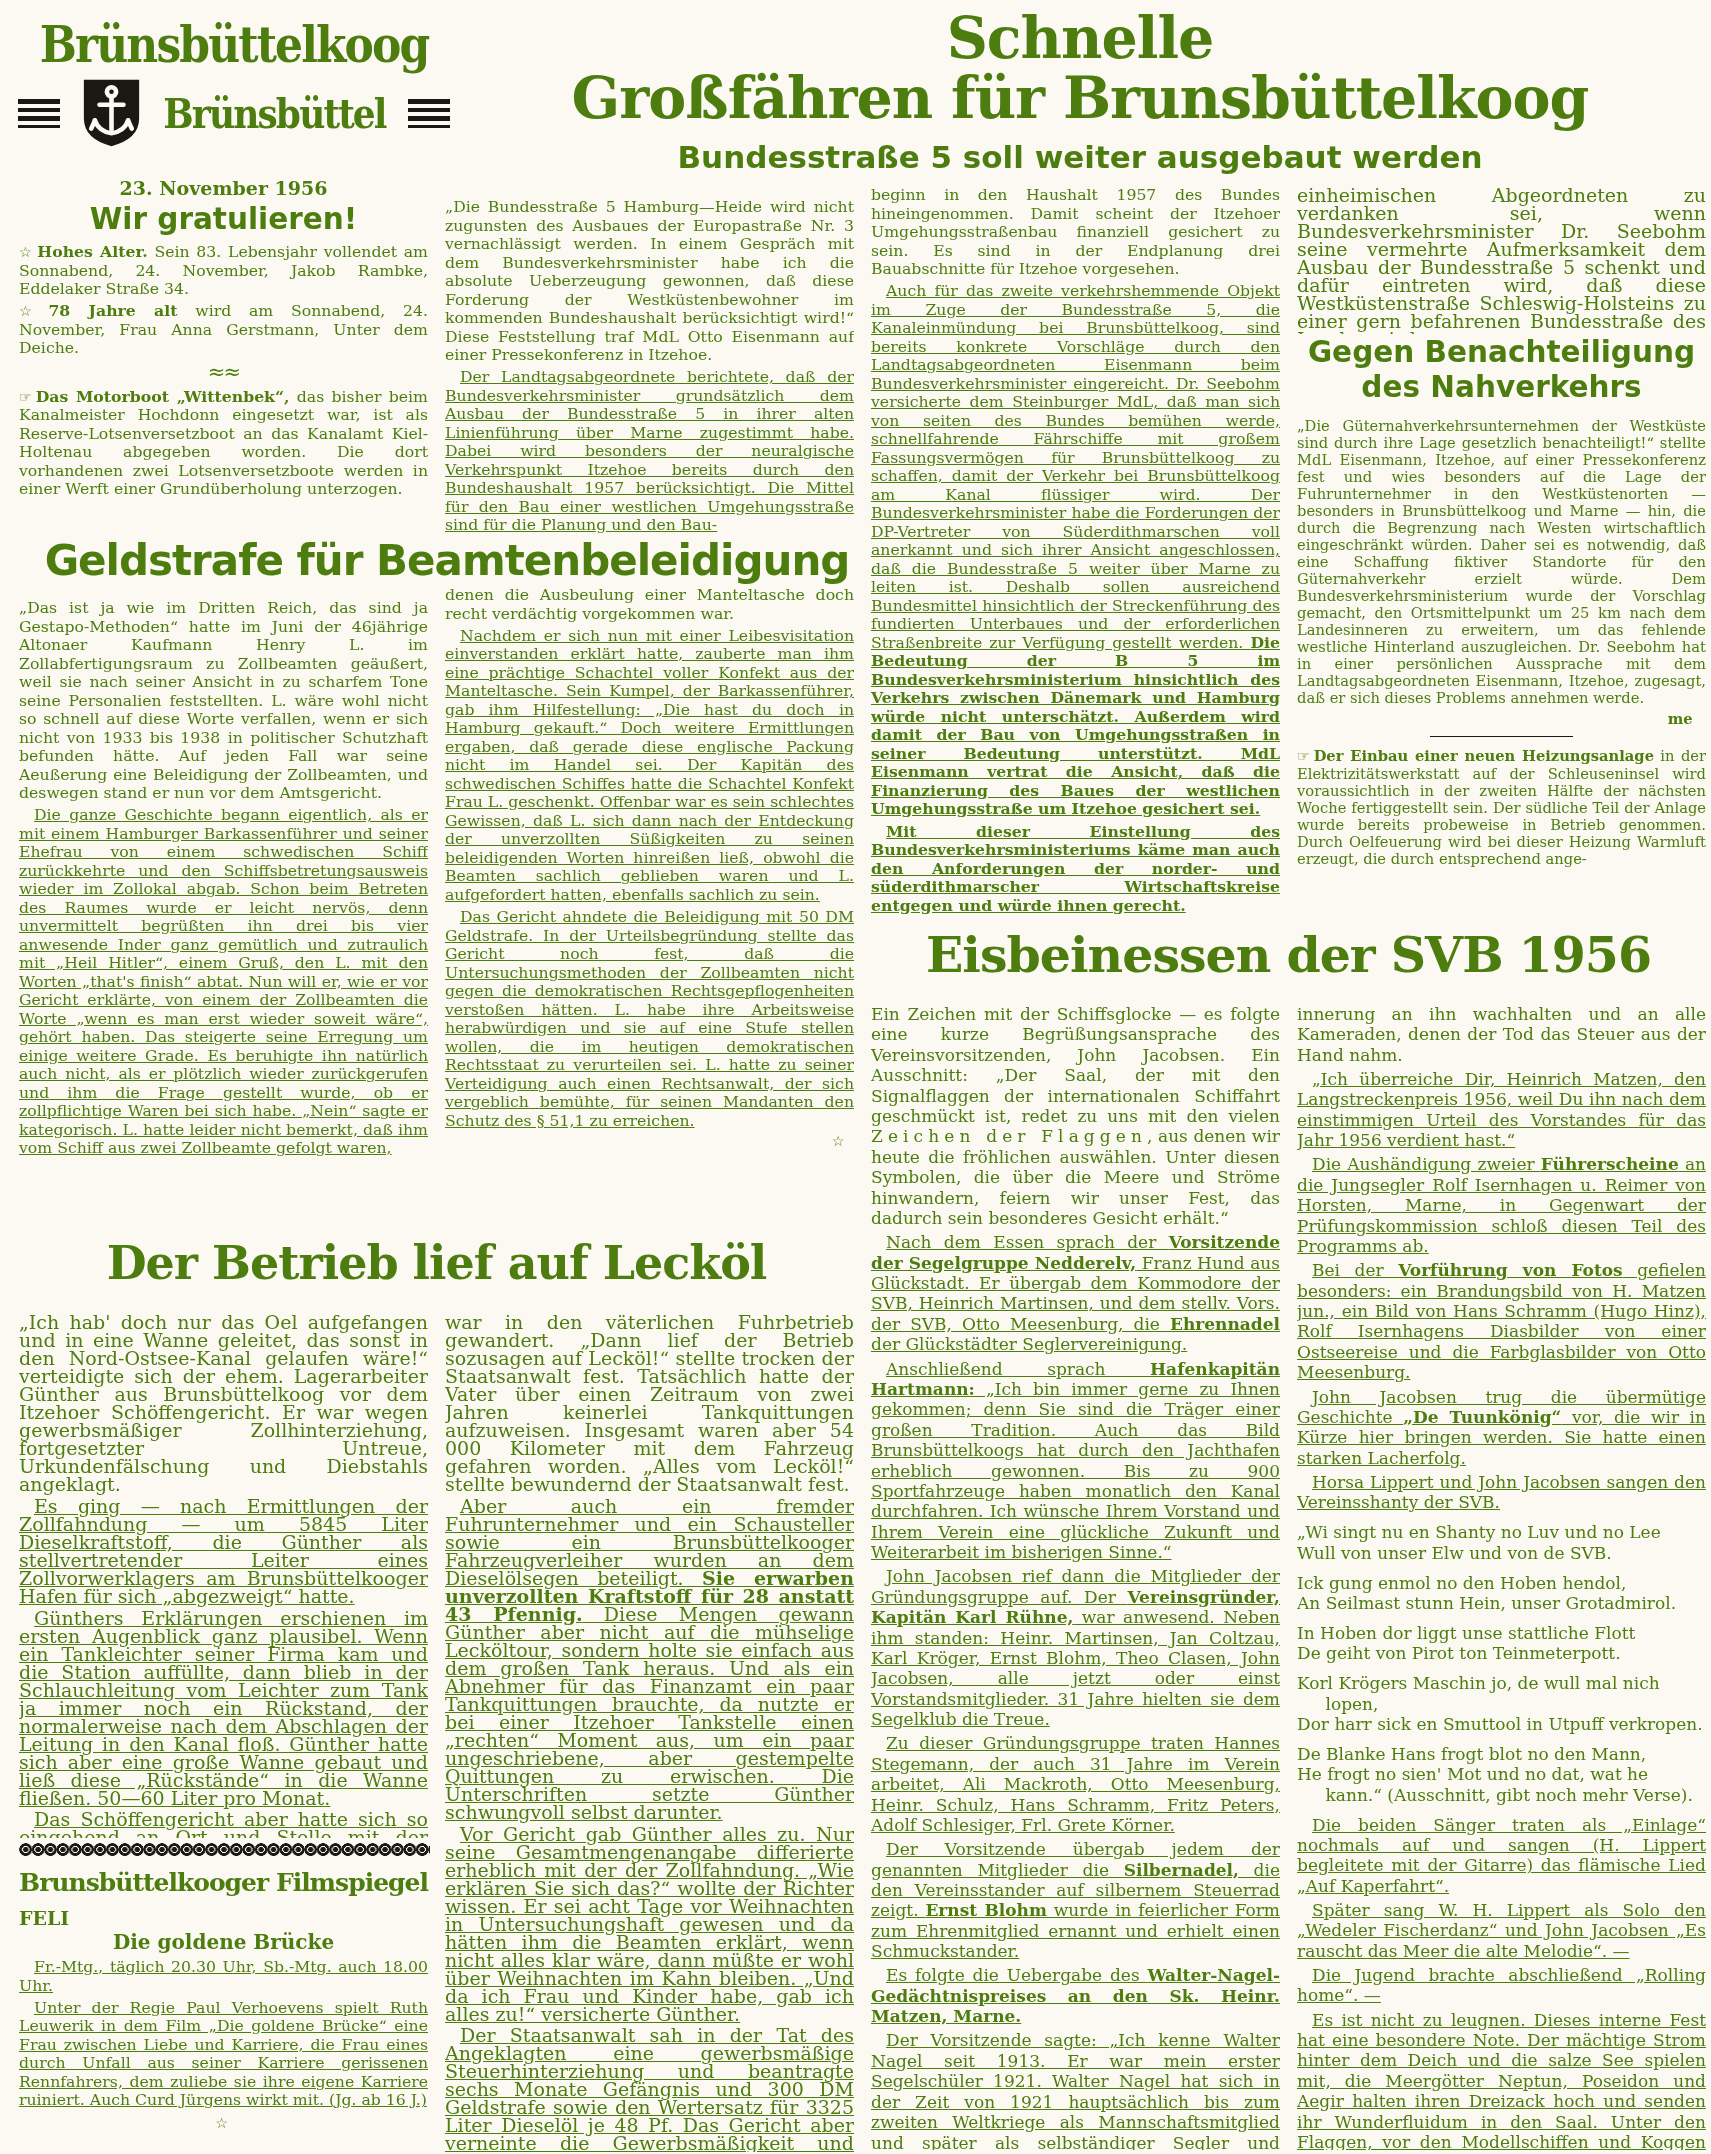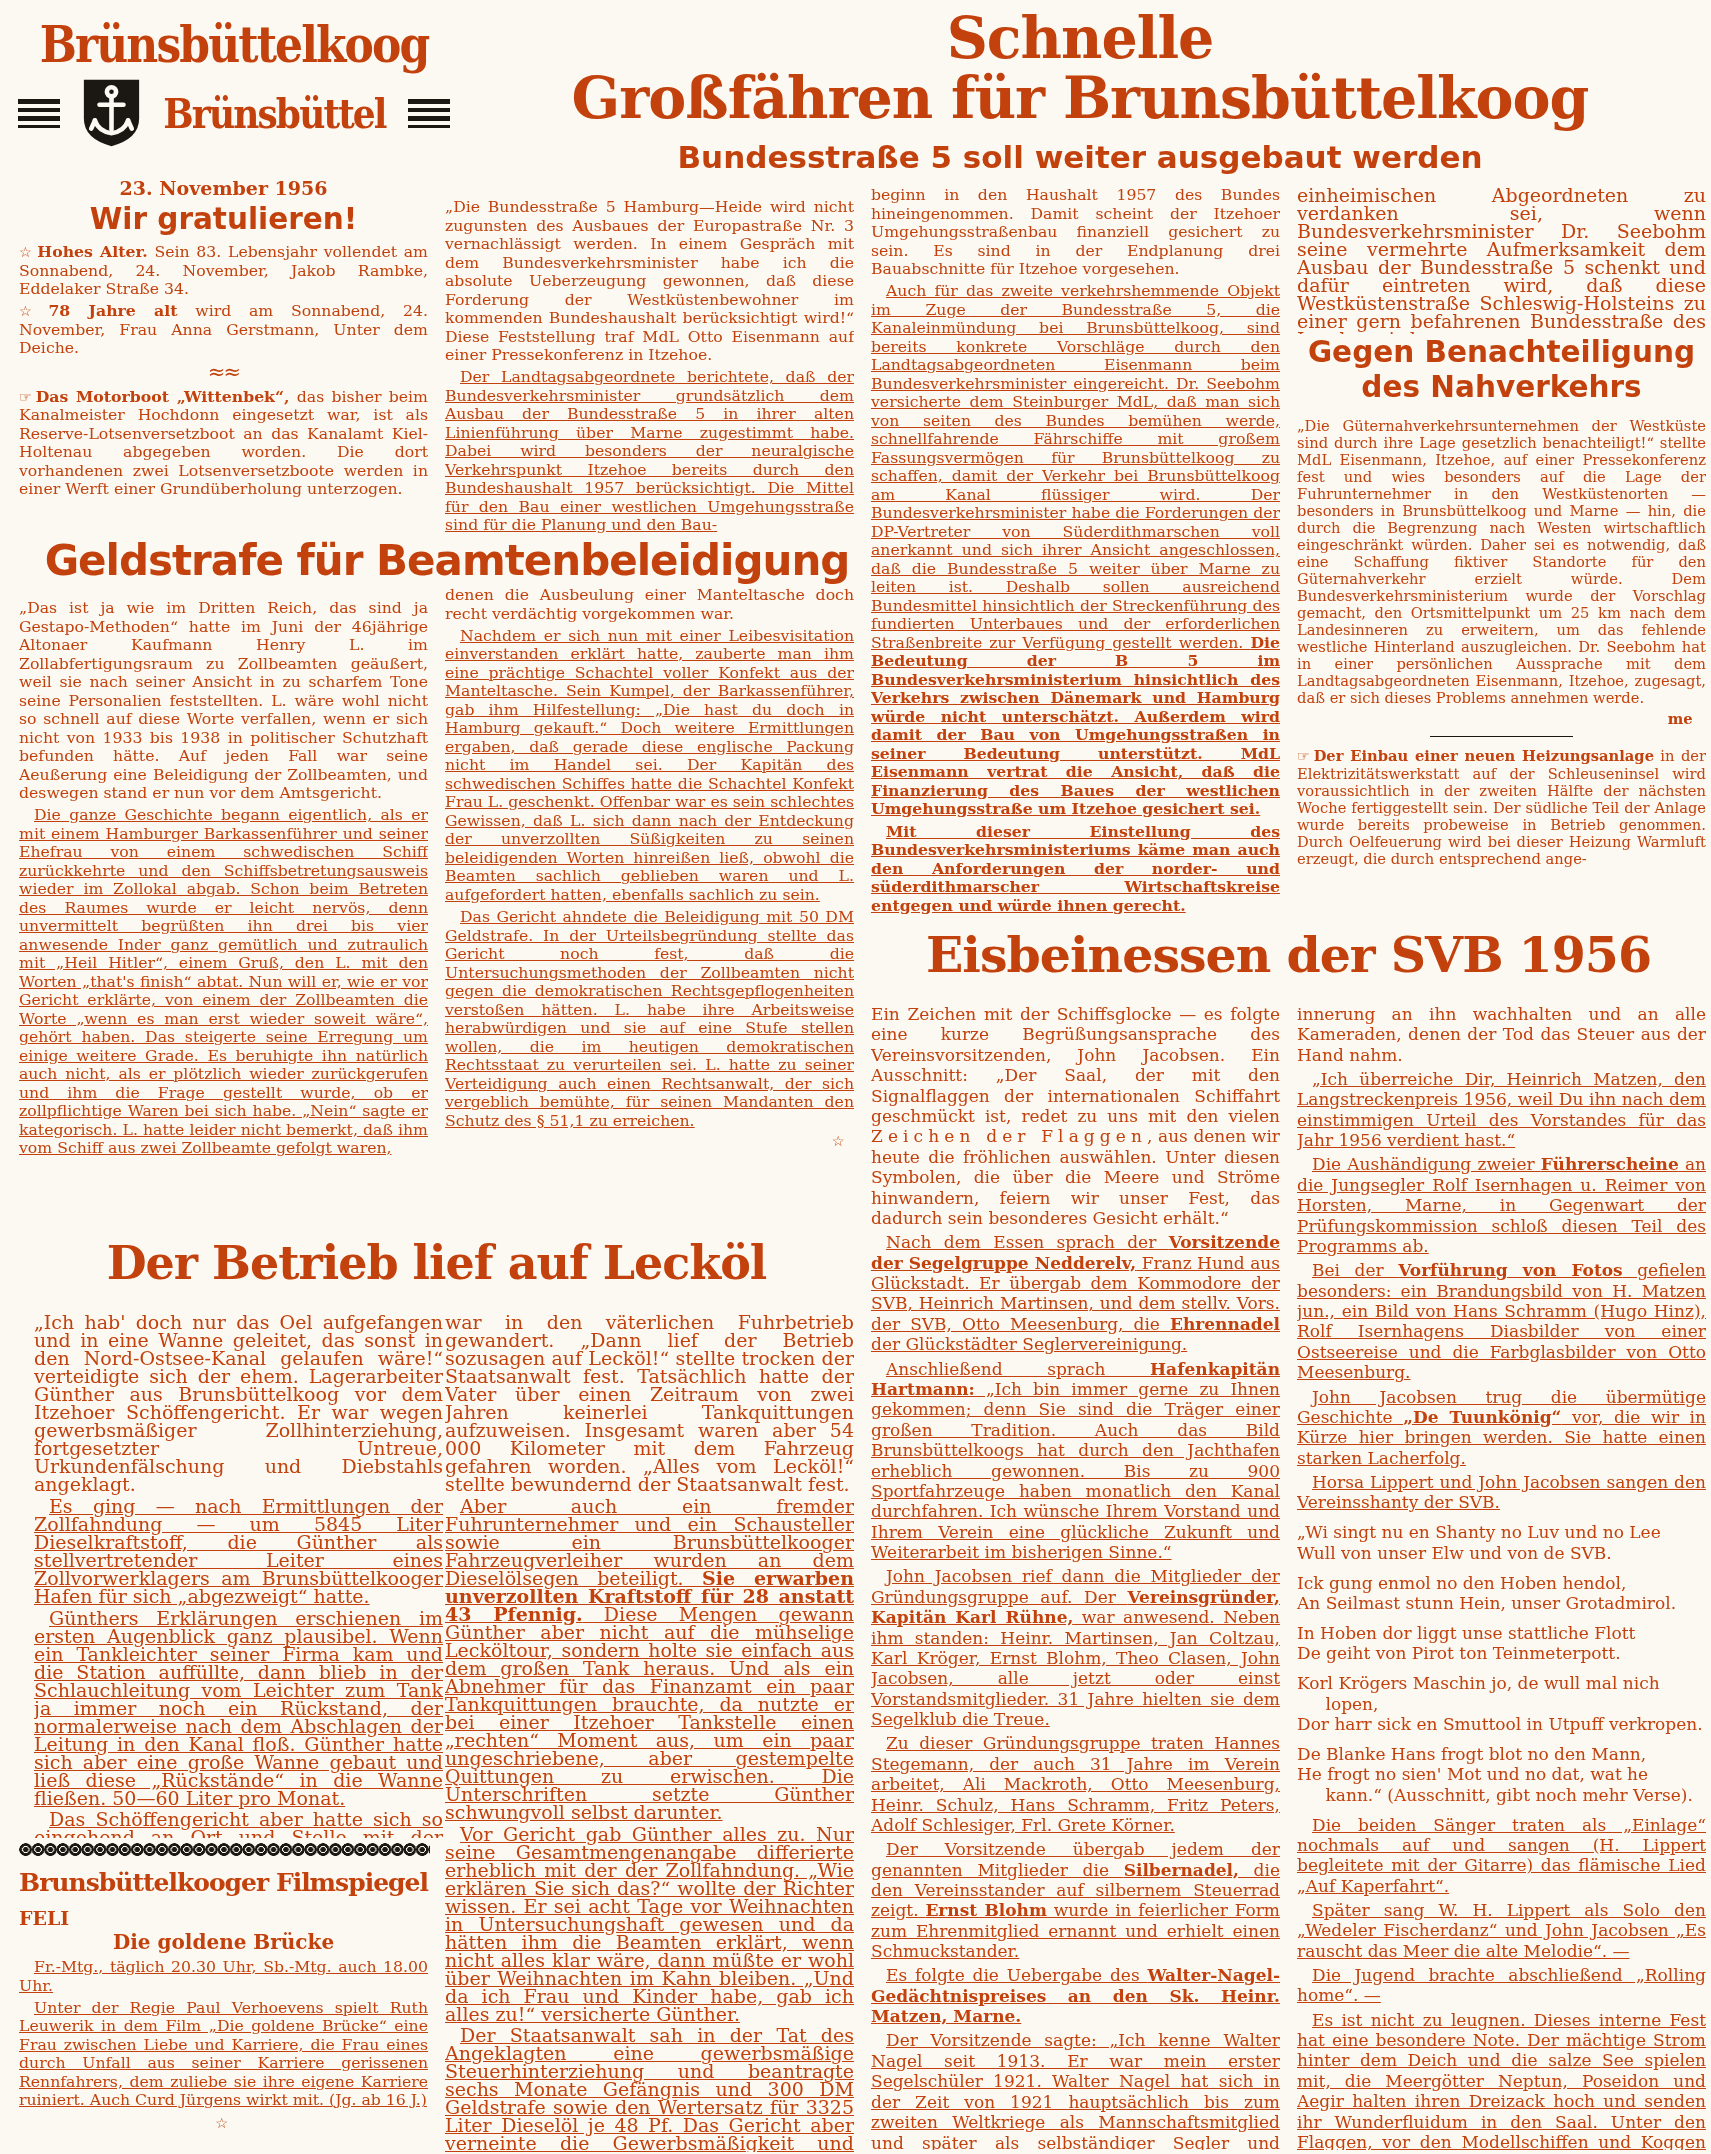--- a/index.html
+++ b/index.html
@@ -1,16 +1,16 @@
 <!DOCTYPE html>
 <html style="font-size:15px"><head>
 <meta charset="utf-8">
 <style>
   html,body{margin:0;padding:0;background:#d9d5c9;}
-  #sheet{position:relative;width:1712px;height:2154px;background:#fbf9f1;color:#c2410c;
+  #sheet{position:relative;width:1712px;height:2154px;background:#fbf9f1;color:#4d7c0f;
          font-family:"DejaVu Serif",serif;overflow:hidden;}
   
   .col{position:absolute;overflow:hidden;font-size:15.7px;line-height:18.5px;}
   .col.t16{font-size:19px;line-height:18px;}
   .col.tight{font-size:14.7px;line-height:17px;}
   .col.big{font-size:17px;line-height:20.4px;}
   .para{margin:0 0 3.8px 0;text-align:justify;}
   .para.ind{text-indent:15px;text-decoration:underline;}
   .para.center{text-align:center;}
   .para.signoff{text-align:right;font-weight:bold;padding-right:13.3px;margin:1.9px 0 1.9px 0;}
@@ -50,21 +50,21 @@
   #leck-title{position:absolute;left:19px;top:1236px;width:835px;text-align:center;
         font:bold 46px "DejaVu Serif",serif;letter-spacing:-1px;}
   
   #grat-paras{left:19px;top:243px;width:409px;height:285px;}
   #lead-col2{left:445px;top:198px;width:409px;height:354px;}
   #lead-col3{left:871px;top:186px;width:409px;height:736px;}
   #lead-col4{left:1297px;top:186px;width:409px;height:148px;}
   #nah-paras{left:1297px;top:417px;width:409px;height:508px;}
   #geld-col1{left:19px;top:599px;width:409px;height:632px;}
   #geld-col2{left:445px;top:586px;width:409px;height:647px;}
-  #leck-col1{left:34px;top:1313px;width:409px;height:525px;}
+  #leck-col1{left:19px;top:1313px;width:409px;height:525px;}
   #leck-col2{left:445px;top:1313px;width:409px;height:839px;}
   #eis-col3{left:871px;top:1004px;width:409px;height:1146px;}
   #eis-col4{left:1297px;top:1004px;width:409px;height:1146px;}
   
   #wave{position:absolute;left:19px;top:1843px;width:411px;height:13.3px;
     background:
       radial-gradient(circle at 6.7px 6.7px,#1b1713 2.4px,transparent 2.9px),
       radial-gradient(circle at 6.7px 6.7px,transparent 3.8px,#1b1713 3.8px,#1b1713 6.2px,transparent 6.7px);
     background-size:12.4px 13.3px;}
   #film{position:absolute;left:19px;top:1868px;width:409px;}

